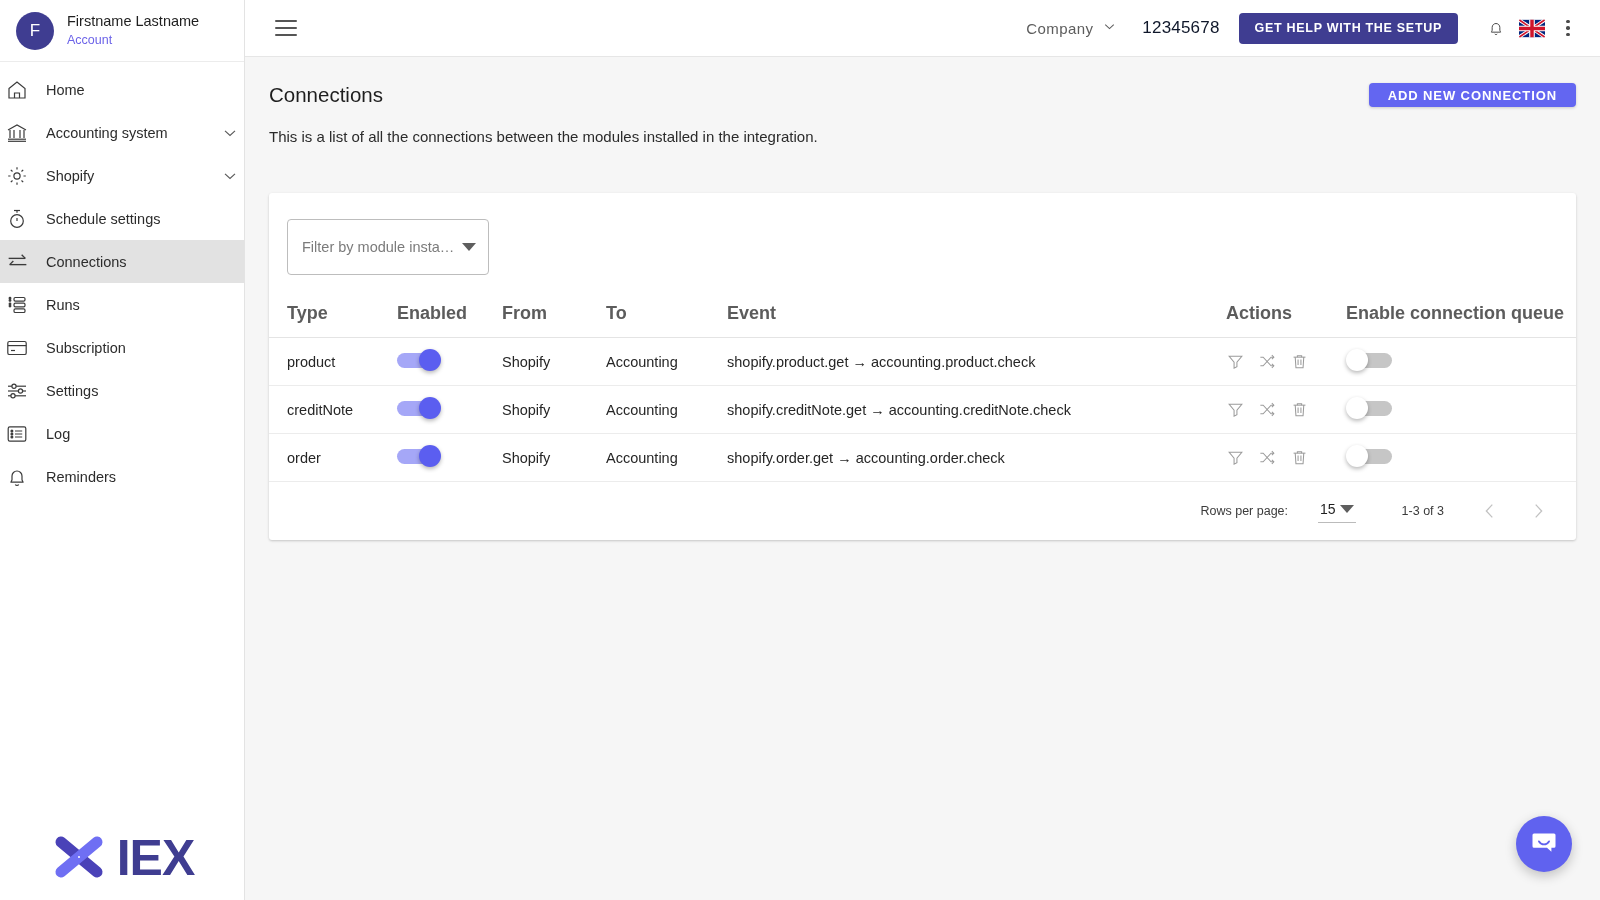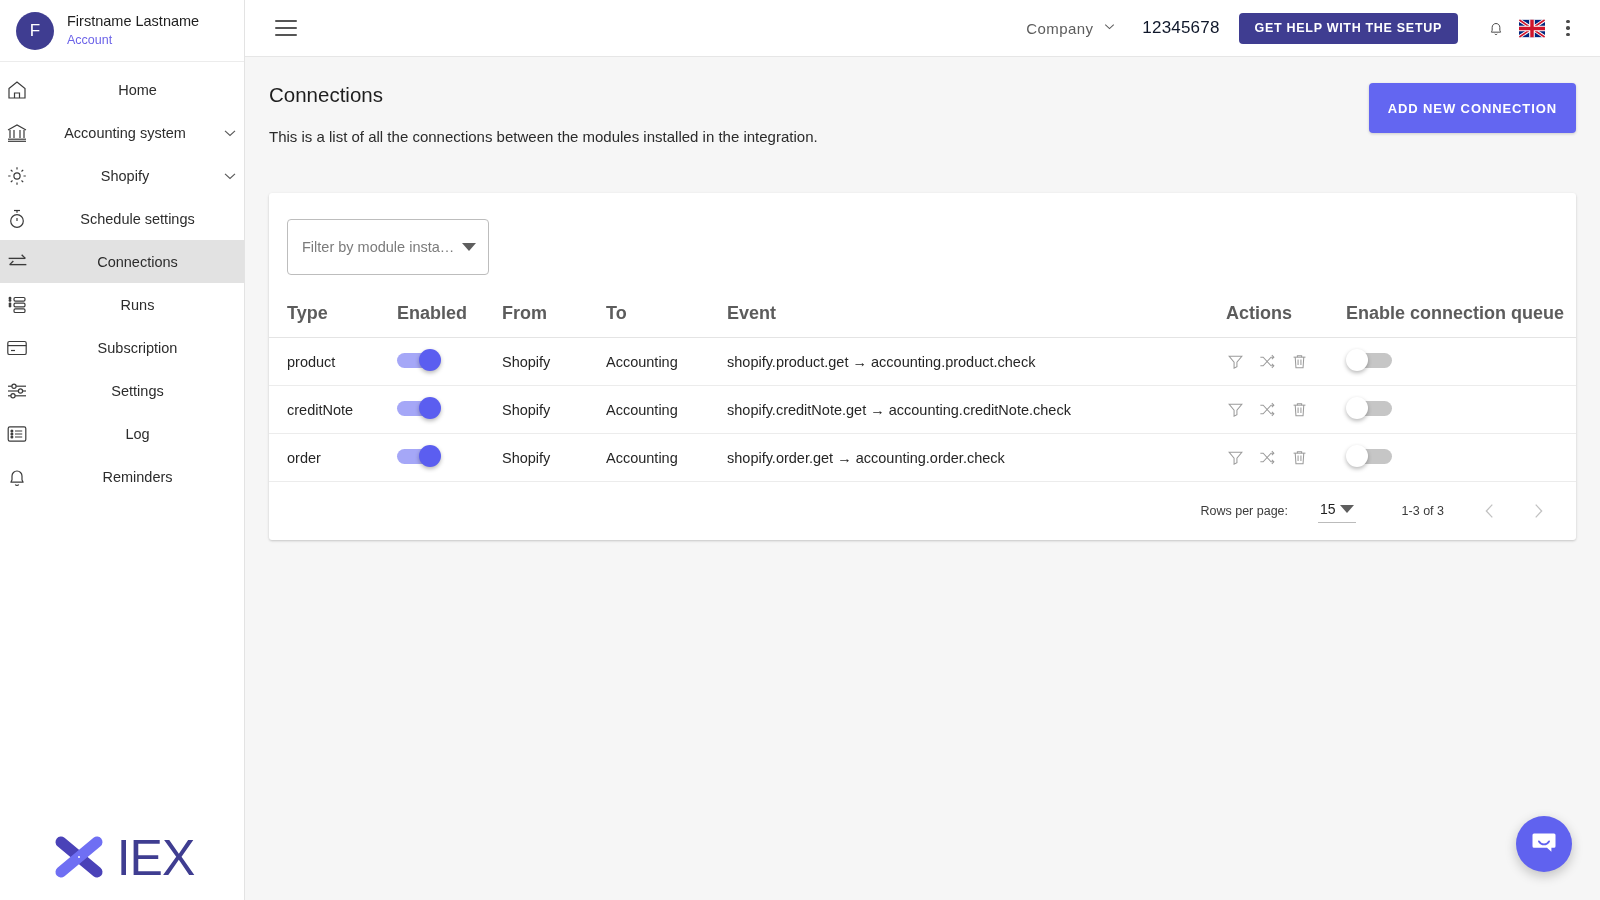--- a/index.html
+++ b/index.html
@@ -35,24 +35,23 @@
   }
   .user-meta { display: flex; flex-direction: column; gap: 2px; }
   .user-name { font-size: 14.5px; color: #1f1f1f; line-height: 1.2; }
   .user-account { font-size: 12.5px; color: #6c63e8; line-height: 1.2; }
 
   .nav { padding-top: 6px; }
   .nav-item {
     height: 43px;
     display: flex; align-items: center;
     padding: 0 4px;
-    gap: 5px;
+    gap: 16px;
     cursor: pointer;
     position: relative;
-    text-align: center;
   }
   .nav-item.active { background: #e2e2e2; }
   .nav-item .nav-icon {
     width: 26px; height: 26px; flex: 0 0 26px;
     display: flex; align-items: center; justify-content: center;
     color: #3b3b3b;
   }
   .nav-item .nav-label {
     font-size: 14.5px; color: #2c2c2c; flex: 1;
   }
@@ -122,21 +121,21 @@
   }
   .page-head {
     display: flex; align-items: flex-start; justify-content: space-between;
     padding: 26px 0 0 0;
   }
   .page-title { font-size: 20.5px; color: #1e1e1e; font-weight: 400; }
   .page-sub { font-size: 15px; color: #2b2b2b; margin-top: 21px; }
   .add-btn {
     background: #6366f1; color: #ffffff;
     border: none; border-radius: 4px;
-    height: 50px; padding: 0 19px;
+    height: 24px; padding: 0 19px;
     font-size: 13px; font-weight: bold; letter-spacing: .9px;
     font-family: "Liberation Sans", sans-serif;
     cursor: pointer;
     box-shadow: 0 1px 3px rgba(0,0,0,.18);
     display: flex; align-items: center;
   }
 
   .card {
     margin-top: 48px;
     background: #ffffff;
@@ -371,21 +370,21 @@
       <span>
         <svg width="56" height="52" viewBox="0 0 56 52">
           <g stroke-linecap="round">
             <path d="M10 12 L46 42" stroke="#4a42b8" stroke-width="11"></path>
             <path d="M46 12 L10 42" stroke="#6f6ff3" stroke-width="11"></path>
             <path d="M28 27 L28 27" stroke="#ffffff" stroke-width="2"></path>
           </g>
           <path d="M20 20 L36 34" stroke="#ffffff" stroke-width="4" stroke-linecap="round" opacity="0"></path>
         </svg>
       </span>
-      <span style="font-size:50px;font-weight:normal;color:#3f3d91;letter-spacing:-1px;line-height:1;">IEX</span>
+      <span style="font-size:50px;font-weight:bold;color:#3f3d91;letter-spacing:-1px;line-height:1;">IEX</span>
     </div>
   </aside>
 
   <div class="right-pane">
 
     <header class="topbar">
       <div class="hamburger">
         <i></i>
         <i></i>
         <i></i>

